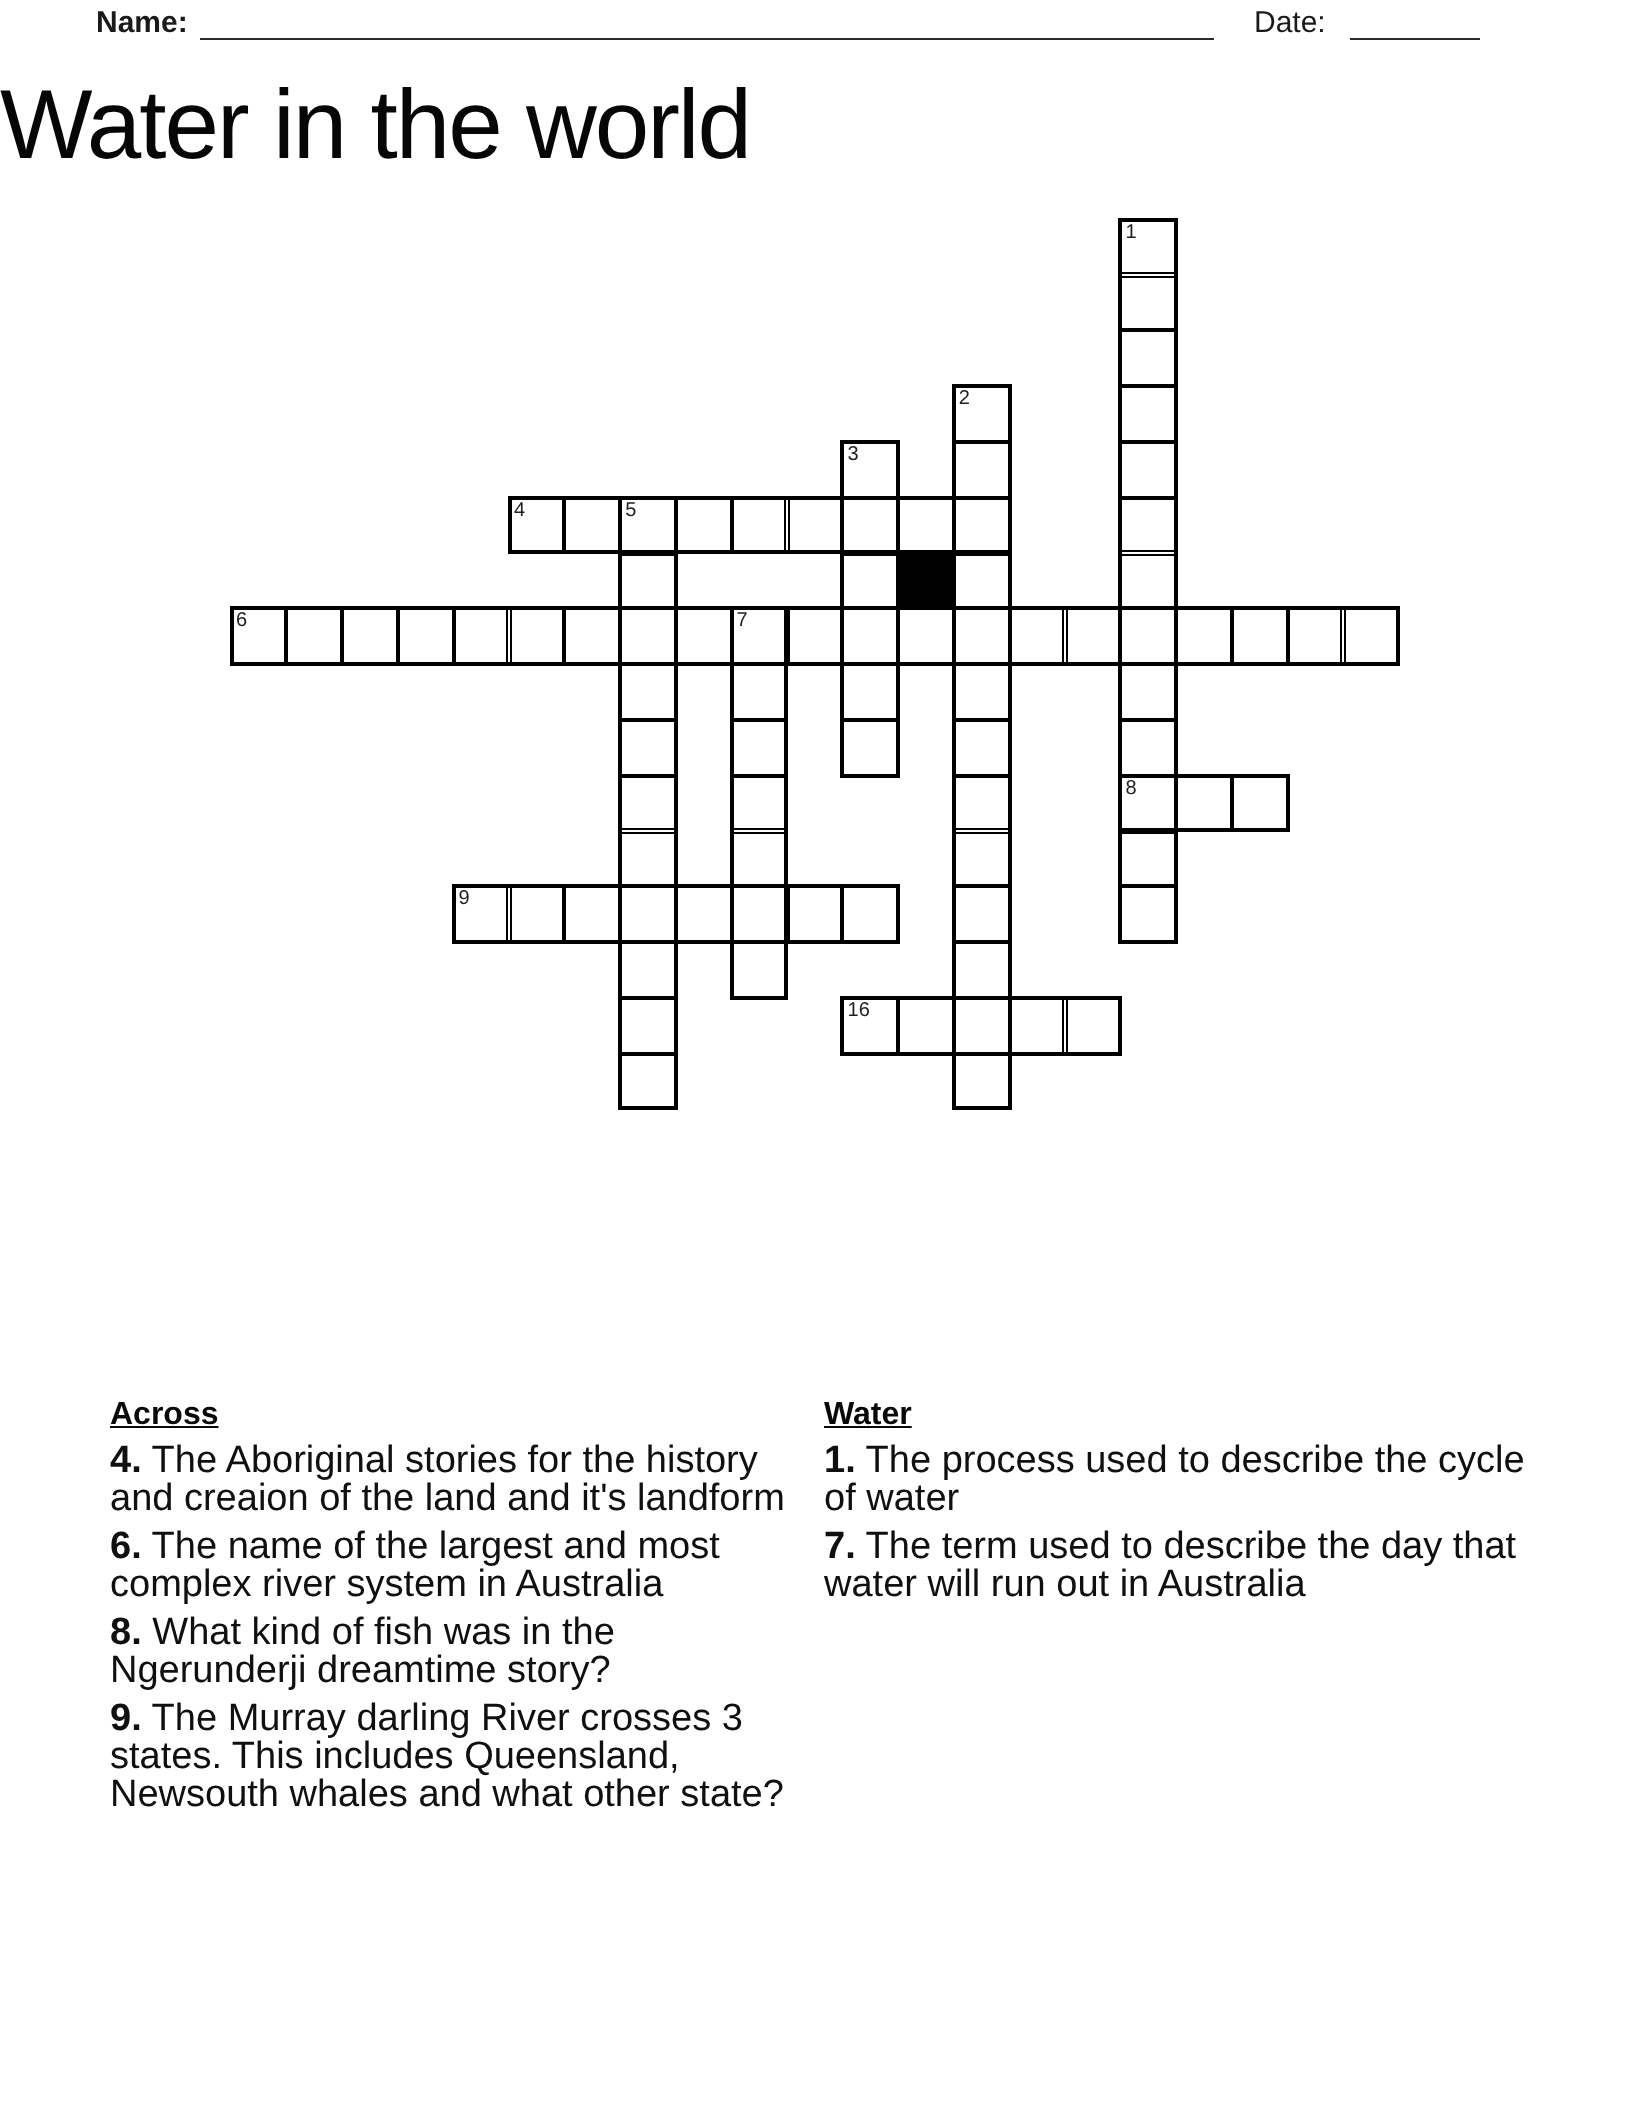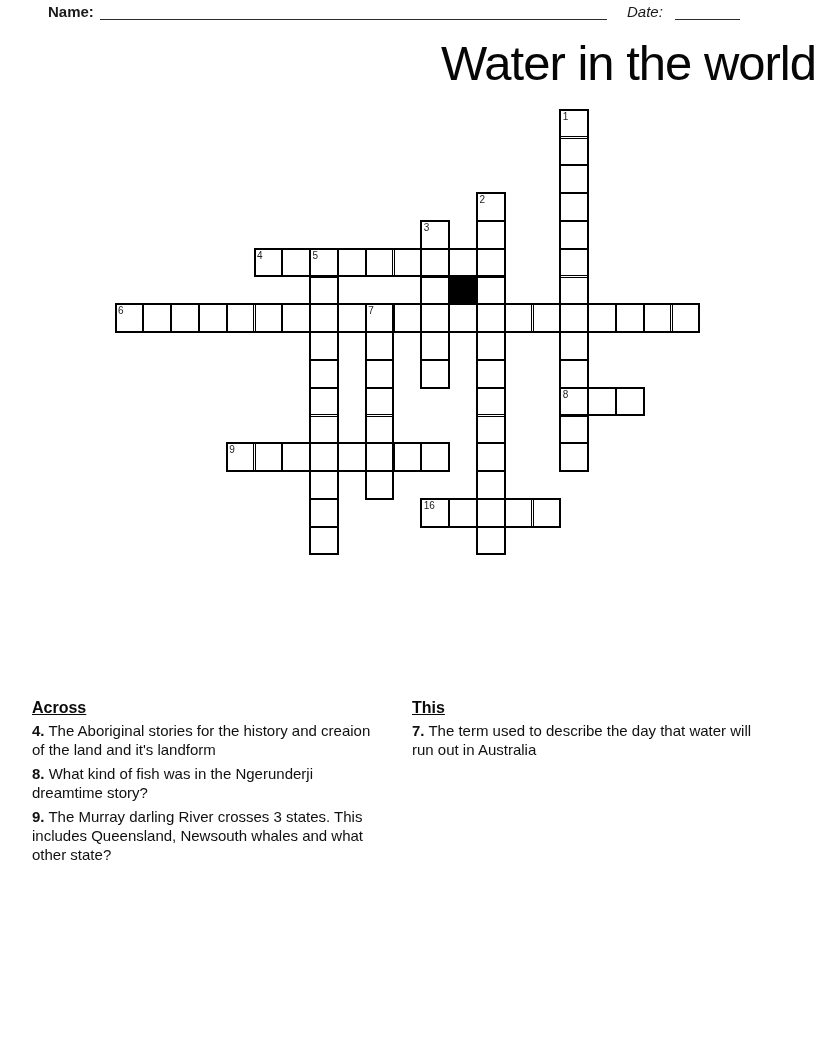--- a/index.html
+++ b/index.html
@@ -9,27 +9,27 @@
     font-family: "Liberation Sans", sans-serif;
     color: #111;
   }
   .page { position: relative; width: 816px; height: 1056px; background: #fff; overflow: hidden; }
 
   
   .hdr-label { position: absolute; font-size: 15px; color: #1a1a1a; }
   .hline { position: absolute; height: 17px; border-bottom: 1.5px solid #2c2c2c; }
   #name-label { left: 48px; top: 3px; font-weight: bold; }
   #name-line  { left: 100px; top: 3px; width: 507px; }
-  #date-label { left: 627px; top: 3px; font-style: italic; }
+  #date-label { left: 627px; top: 3px; }
   #date-line  { left: 675px; top: 3px; width: 65px; }
 
   
   .title {
     position: absolute; top: 35px; left: 0; width: 100%;
-    text-align: right;
+    text-align: left;
     font-size: 49px; font-weight: 500; letter-spacing: -1px;
     color: #060606;
   }
 
   
   #crossword { position: absolute; inset: 0; }
   #crossword .cell {
     position: absolute;
     background: #ffffff;
     border: 1px solid #000000;
@@ -42,29 +42,29 @@
   }
   .cell-number {
     position: absolute;
     font-size: 10px; line-height: 10px;
     color: #222;
     pointer-events: none;
   }
 
   
   .clues-col { position: absolute; top: 699px; color: #101010; }
-  #across-col { left: 32px;  width: 352px; }
+  #across-col { left: 55px;  width: 352px; }
   #down-col   { left: 412px; width: 360px; }
   .clues-col h2 {
     font-size: 16px; font-weight: 700;
     text-decoration: underline;
     margin-bottom: 4px;
     color: #090909;
   }
-  .clue { font-size: 15px; line-height: 19px; margin-bottom: 5px; }
+  .clue { font-size: 19px; line-height: 19px; margin-bottom: 5px; }
   .clue b { font-weight: 700; }
 </style>
 </head>
 <body>
 
 <div class="page">
 
   <span class="hdr-label" id="name-label">Name:</span>
   <div class="hline" id="name-line"></div>
 
@@ -190,25 +190,27 @@
       <div class="cell-number" style="left: 368.2px; top: 306.3px;">7</div>
       <div class="cell-number" style="left: 562.8px; top: 389.7px;">8</div>
       <div class="cell-number" style="left: 229.2px; top: 445.3px;">9</div>
       <div class="cell-number" style="left: 423.8px; top: 500.9px;">16</div>
     </div>
 
   <div class="clues-col" id="across-col">
     <h2>Across</h2>
     <div id="across-list">
         <p class="clue"><b>4.</b> The Aboriginal stories for the history and creaion of the land and it's landform</p>
+        <p class="clue"><b>6.</b> The name of the largest and most complex river system in Australia</p>
         <p class="clue"><b>8.</b> What kind of fish was in the Ngerunderji dreamtime story?</p>
         <p class="clue"><b>9.</b> The Murray darling River crosses 3 states. This includes Queensland, Newsouth whales and what other state?</p>
       </div>
   </div>
 
   <div class="clues-col" id="down-col">
-    <h2>This</h2>
+    <h2>Water</h2>
     <div id="down-list">
+        <p class="clue"><b>1.</b> The process used to describe the cycle of water</p>
         <p class="clue"><b>7.</b> The term used to describe the day that water will run out in Australia</p>
       </div>
   </div>
 
 </div>
 
 </body></html>

